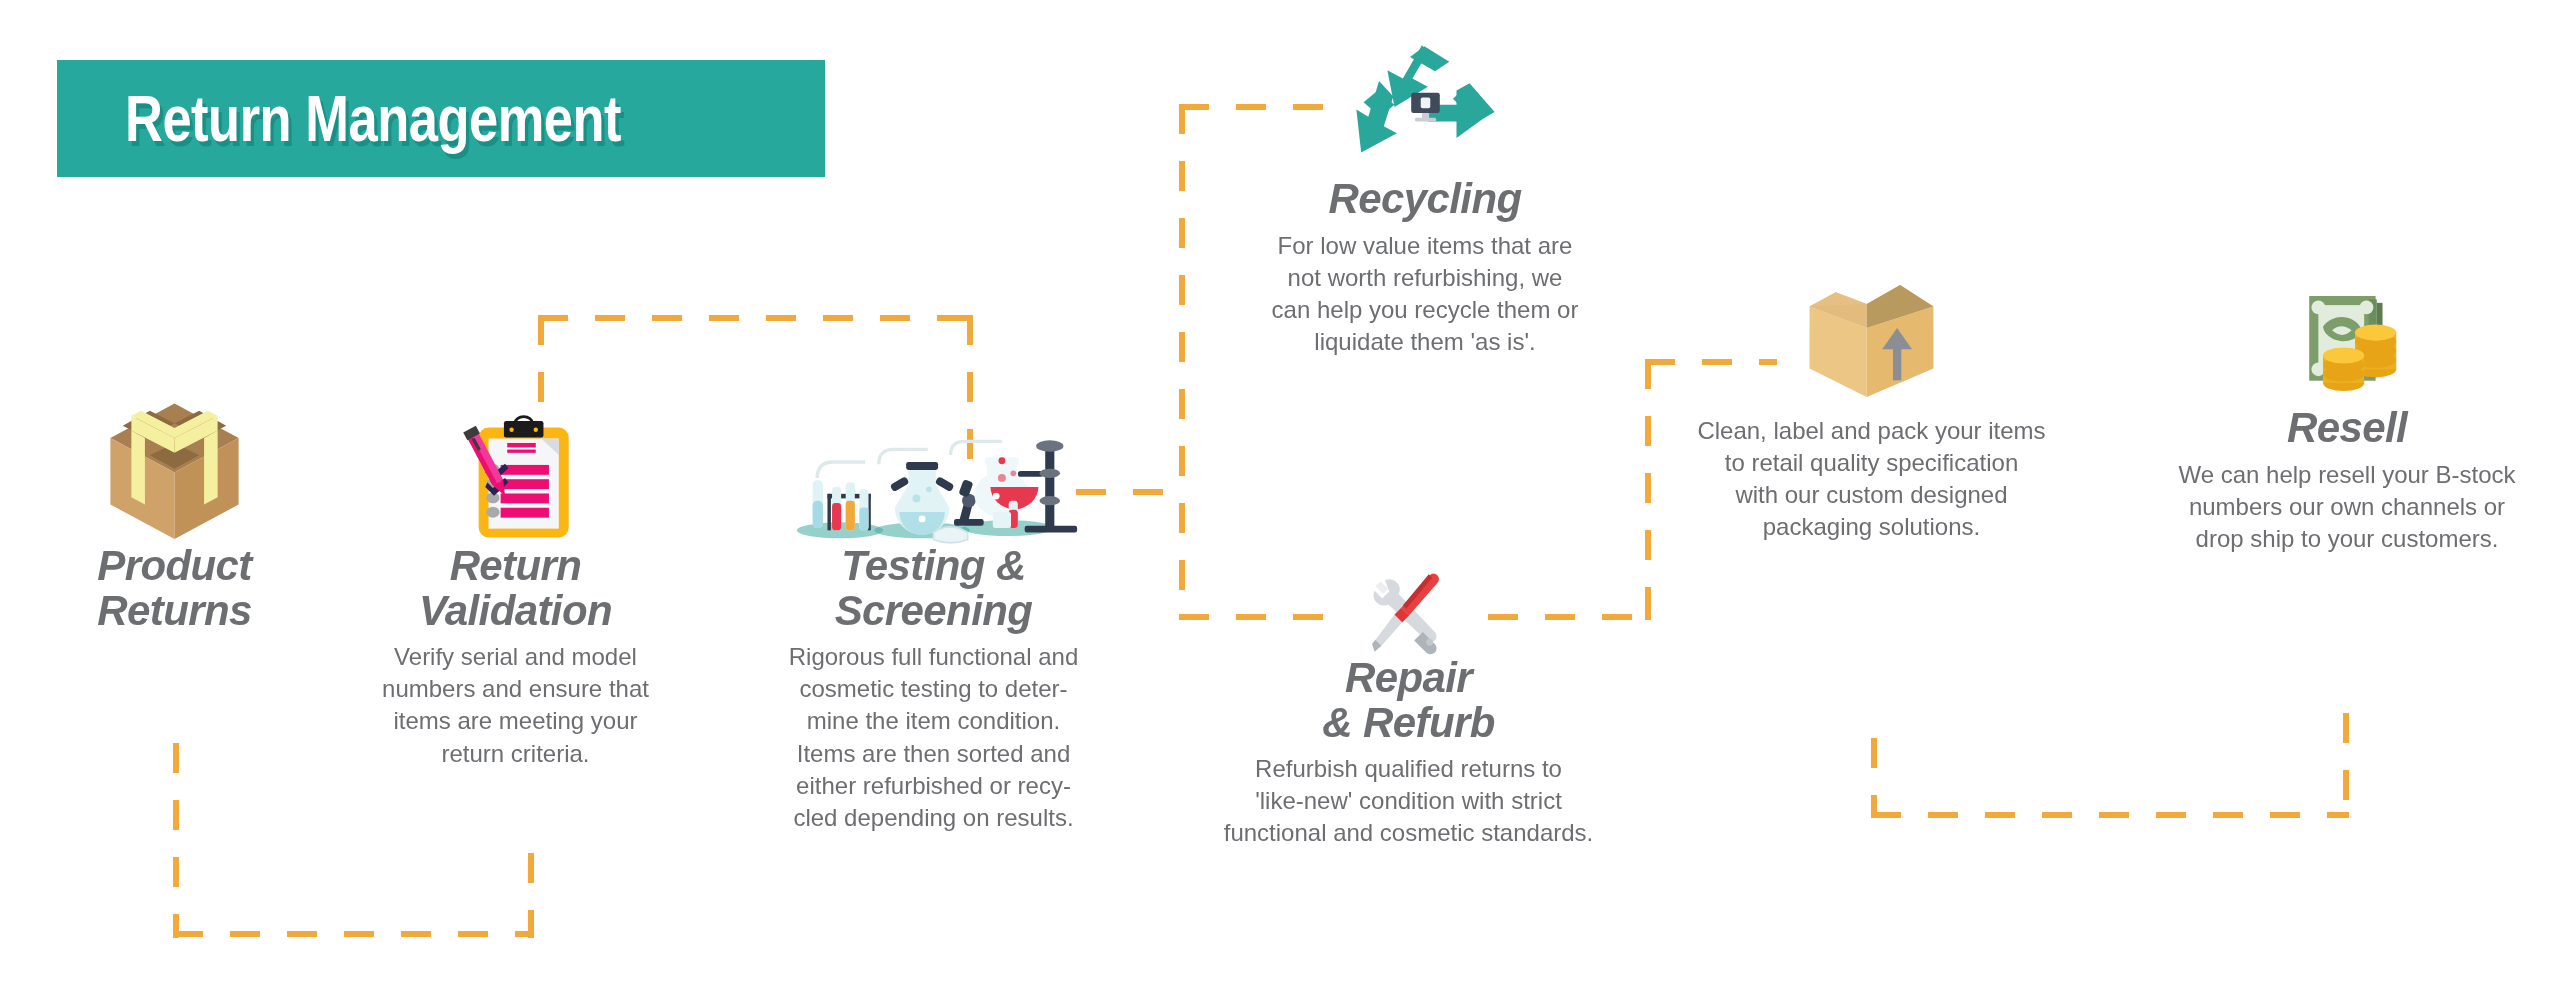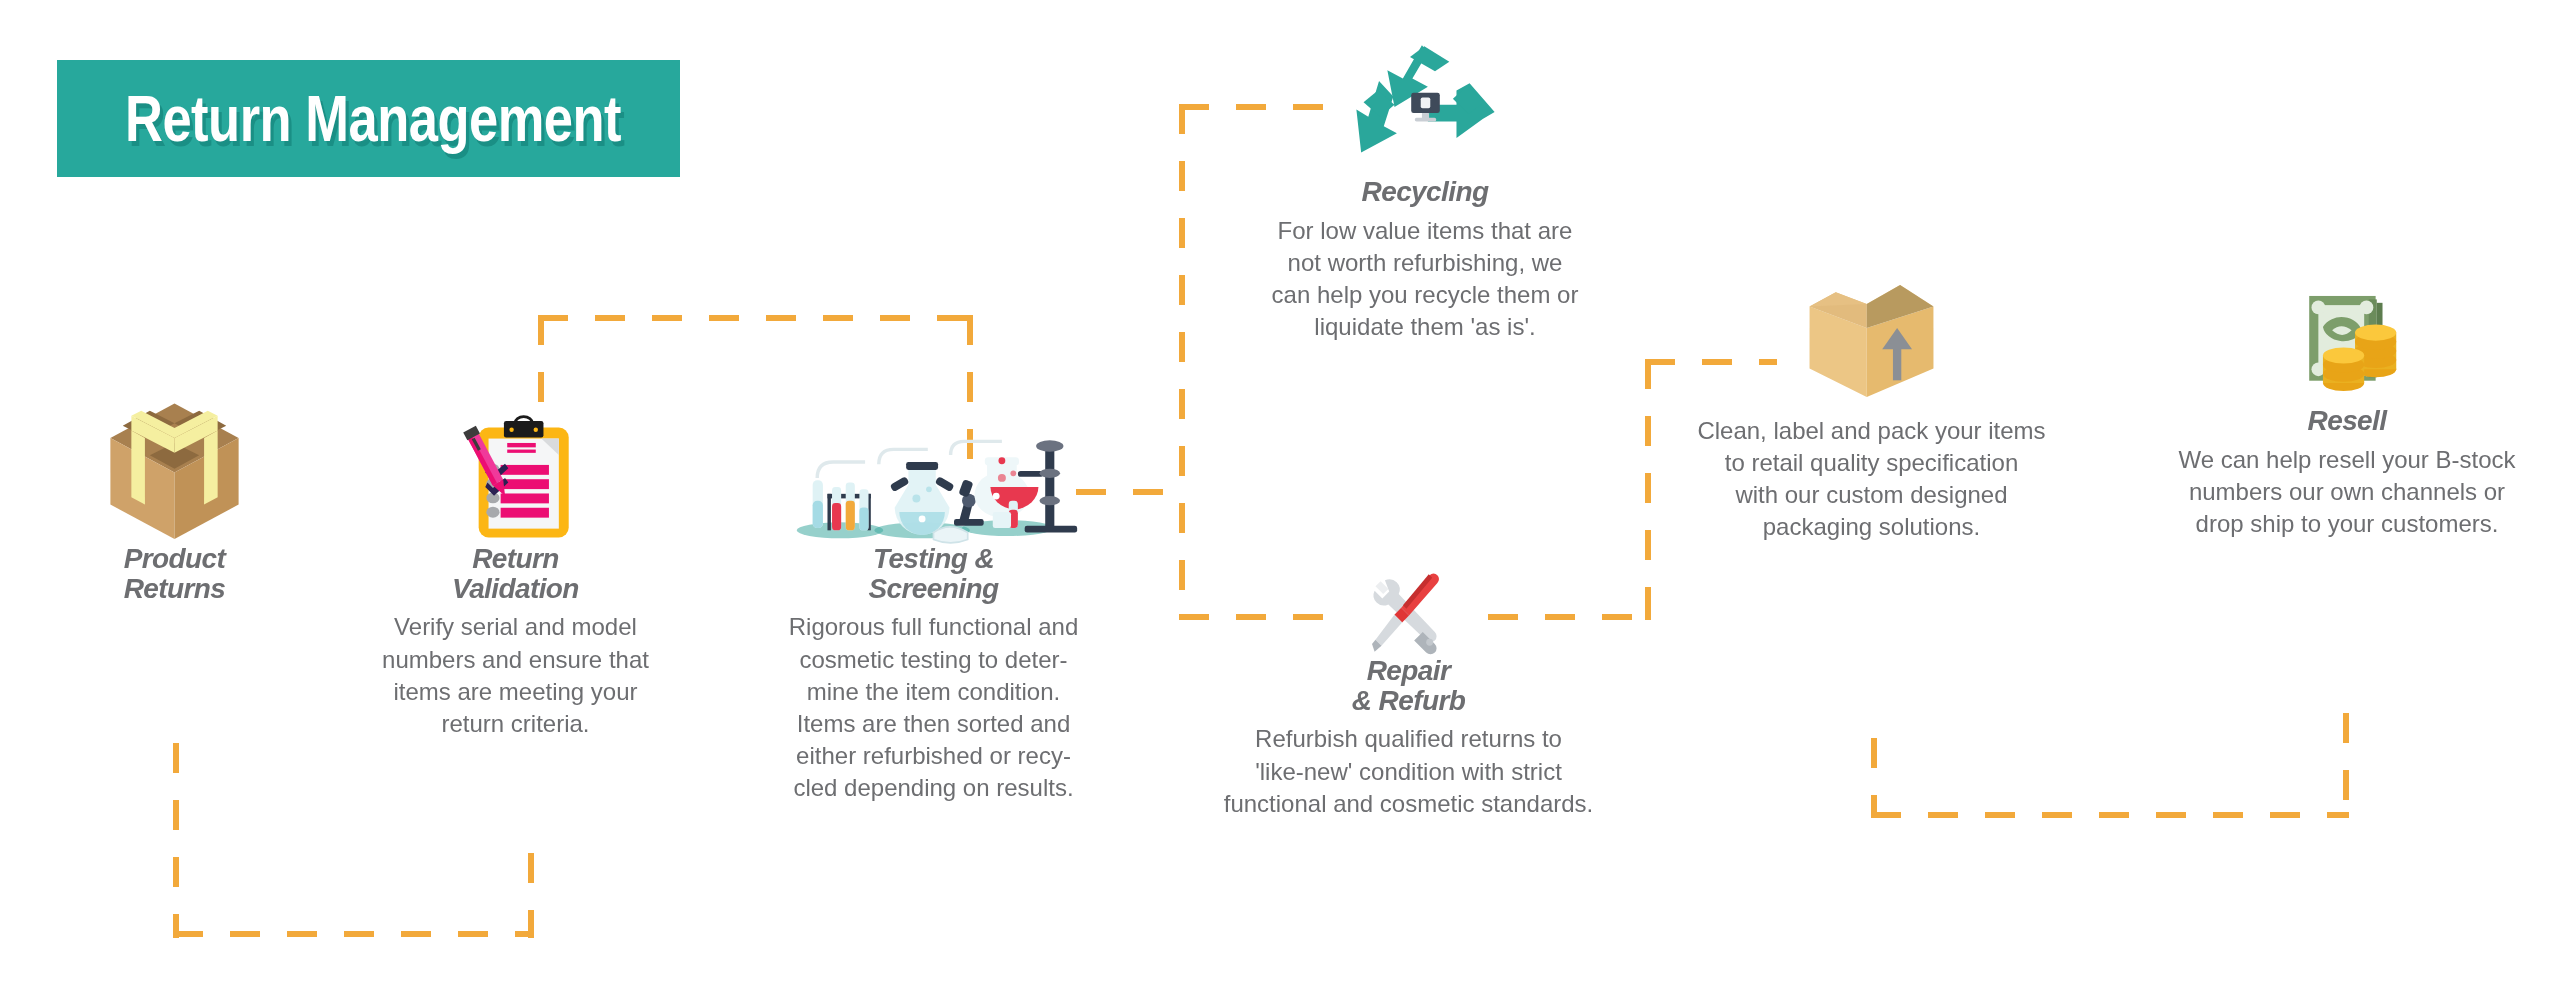--- a/index.html
+++ b/index.html
@@ -5,35 +5,35 @@
   html,body{margin:0;padding:0;background:#ffffff;}
   body{
     width:2576px;height:991px;position:relative;overflow:hidden;
     font-family:"Liberation Sans","DejaVu Sans",sans-serif;
     -webkit-font-smoothing:antialiased;
   }
   .stage{position:absolute;left:0;top:0;width:2576px;height:991px;}
 
   
   #title-banner{
-    position:absolute;left:57px;top:60px;width:623px;height:117px;
+    position:absolute;left:57px;top:60px;width:768px;height:117px;
     background:#27a89c;display:flex;align-items:center;
   }
   #title-text{
     margin-left:68px;color:#ffffff;font-size:64px;font-weight:bold;
     letter-spacing:-0.6px;transform:scaleX(.82);transform-origin:left center;
     text-shadow:4px 5.2px 0 rgba(0,90,85,.32);white-space:nowrap;line-height:1;
   }
 
   
   .node{position:absolute;text-align:center;}
   .node .icon-wrap{display:flex;align-items:flex-end;justify-content:center;}
   .node h2{
     margin:0;color:#6d6e71;font-style:italic;font-weight:bold;
-    font-size:28px;line-height:1.06;white-space:pre-line;letter-spacing:-0.6px;
+    font-size:42px;line-height:1.06;white-space:pre-line;letter-spacing:-0.6px;
   }
   .node p{
     margin:8px 0 0 0;color:#6d6e71;font-size:24px;line-height:1.34;
     white-space:pre-line;font-weight:normal;
   }
 
   
   .dash-h{position:absolute;height:6.3px;
     background:repeating-linear-gradient(to right,#f2a93b 0 30px,transparent 30px 57px);}
   .dash-v{position:absolute;width:6.3px;

